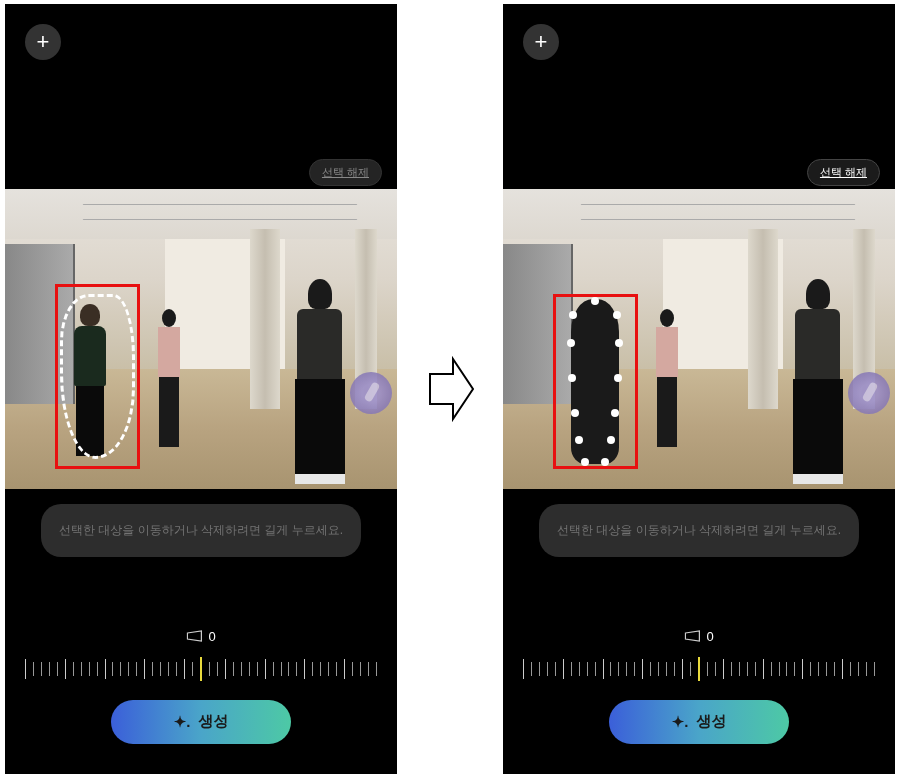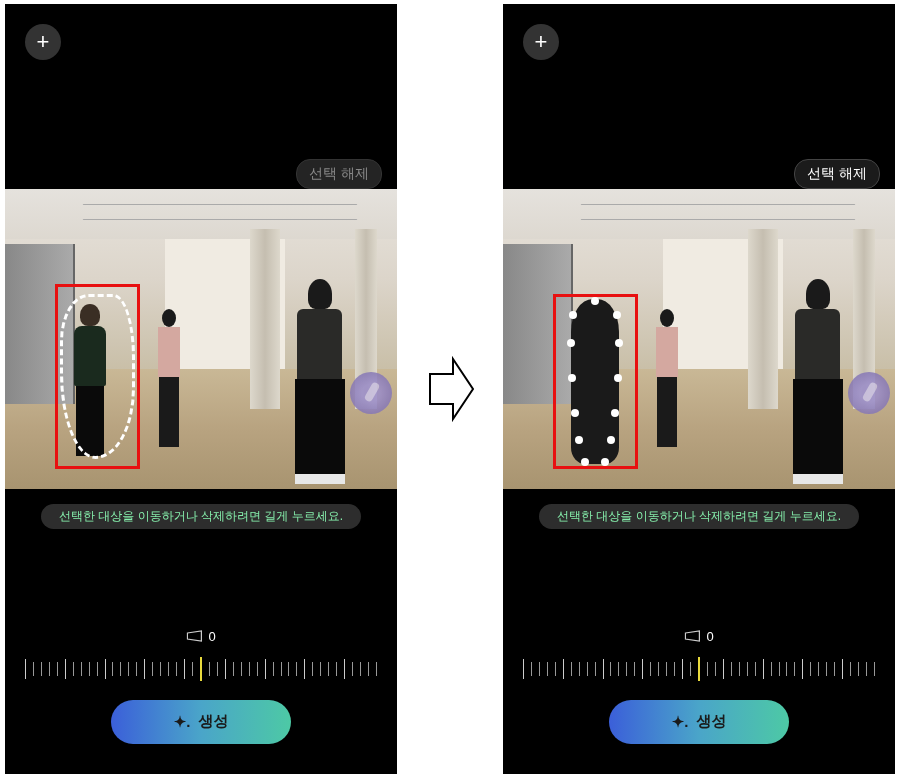--- a/index.html
+++ b/index.html
@@ -43,23 +43,24 @@
       font-weight: 300;
       cursor: pointer;
     }
     .deselect-btn {
       position: absolute;
       top: 155px;
       right: 15px;
       padding: 5px 12px;
       border-radius: 14px;
       color: #e8e8e8;
-      font-size: 14px;
+      font-size: 11px;
       cursor: pointer;
       border: 1px solid #444;
+      text-decoration: underline;
     }
     .deselect-dim {
       background: rgba(60,60,60,0.6);
       color: #888;
       border-color: #333;
     }
     .deselect-active {
       background: rgba(30,30,30,0.9);
       color: #fff;
     }
@@ -187,23 +188,23 @@
       width: 8px; height: 8px;
       background: #fff;
       border-radius: 50%;
     }
     .hint-pill {
       position: absolute;
       top: 500px;
       left: 50%;
       transform: translateX(-50%);
       background: rgba(50,50,50,0.9);
-      color: #86efac;
+      color: #737373;
       font-size: 12px;
-      padding: 4px 18px;
+      padding: 18px 18px;
       border-radius: 20px;
       white-space: nowrap;
     }
     .angle-indicator {
       position: absolute;
       top: 625px;
       left: 50%;
       transform: translateX(-50%);
       display: flex;
       align-items: center;

